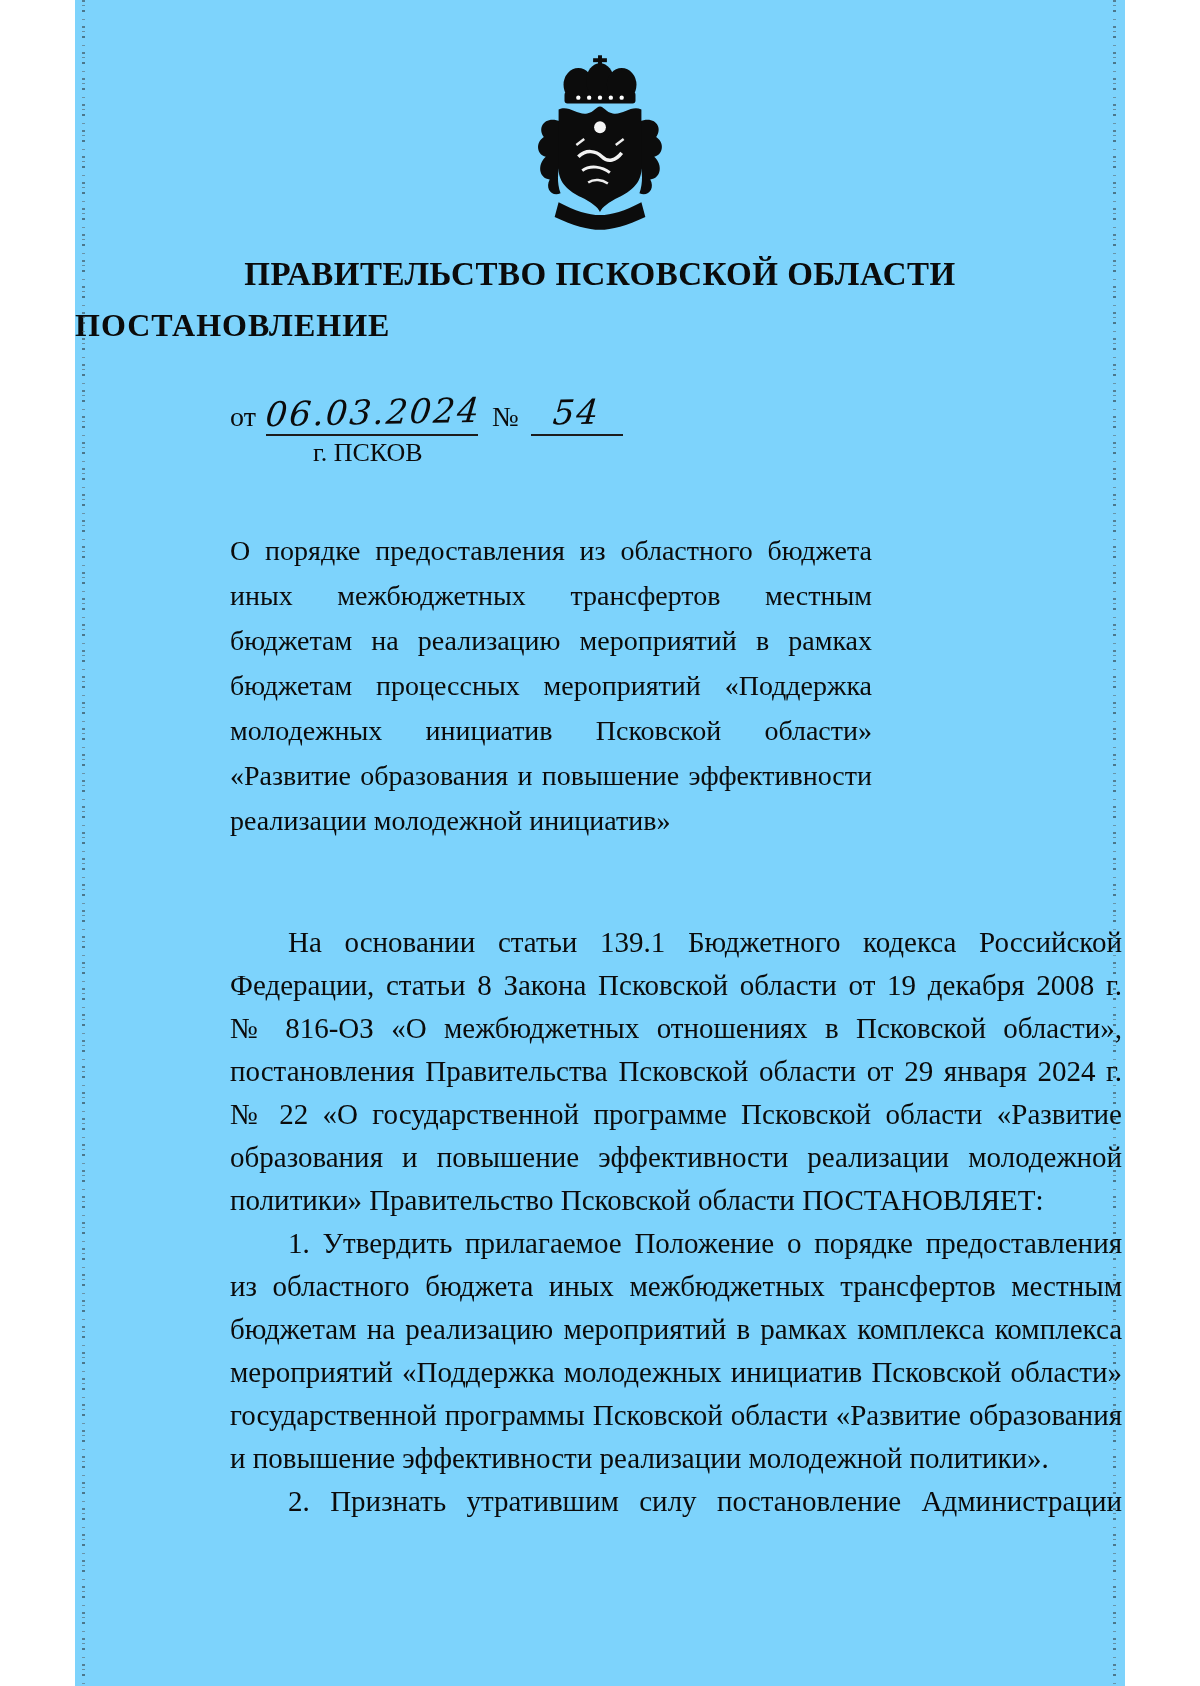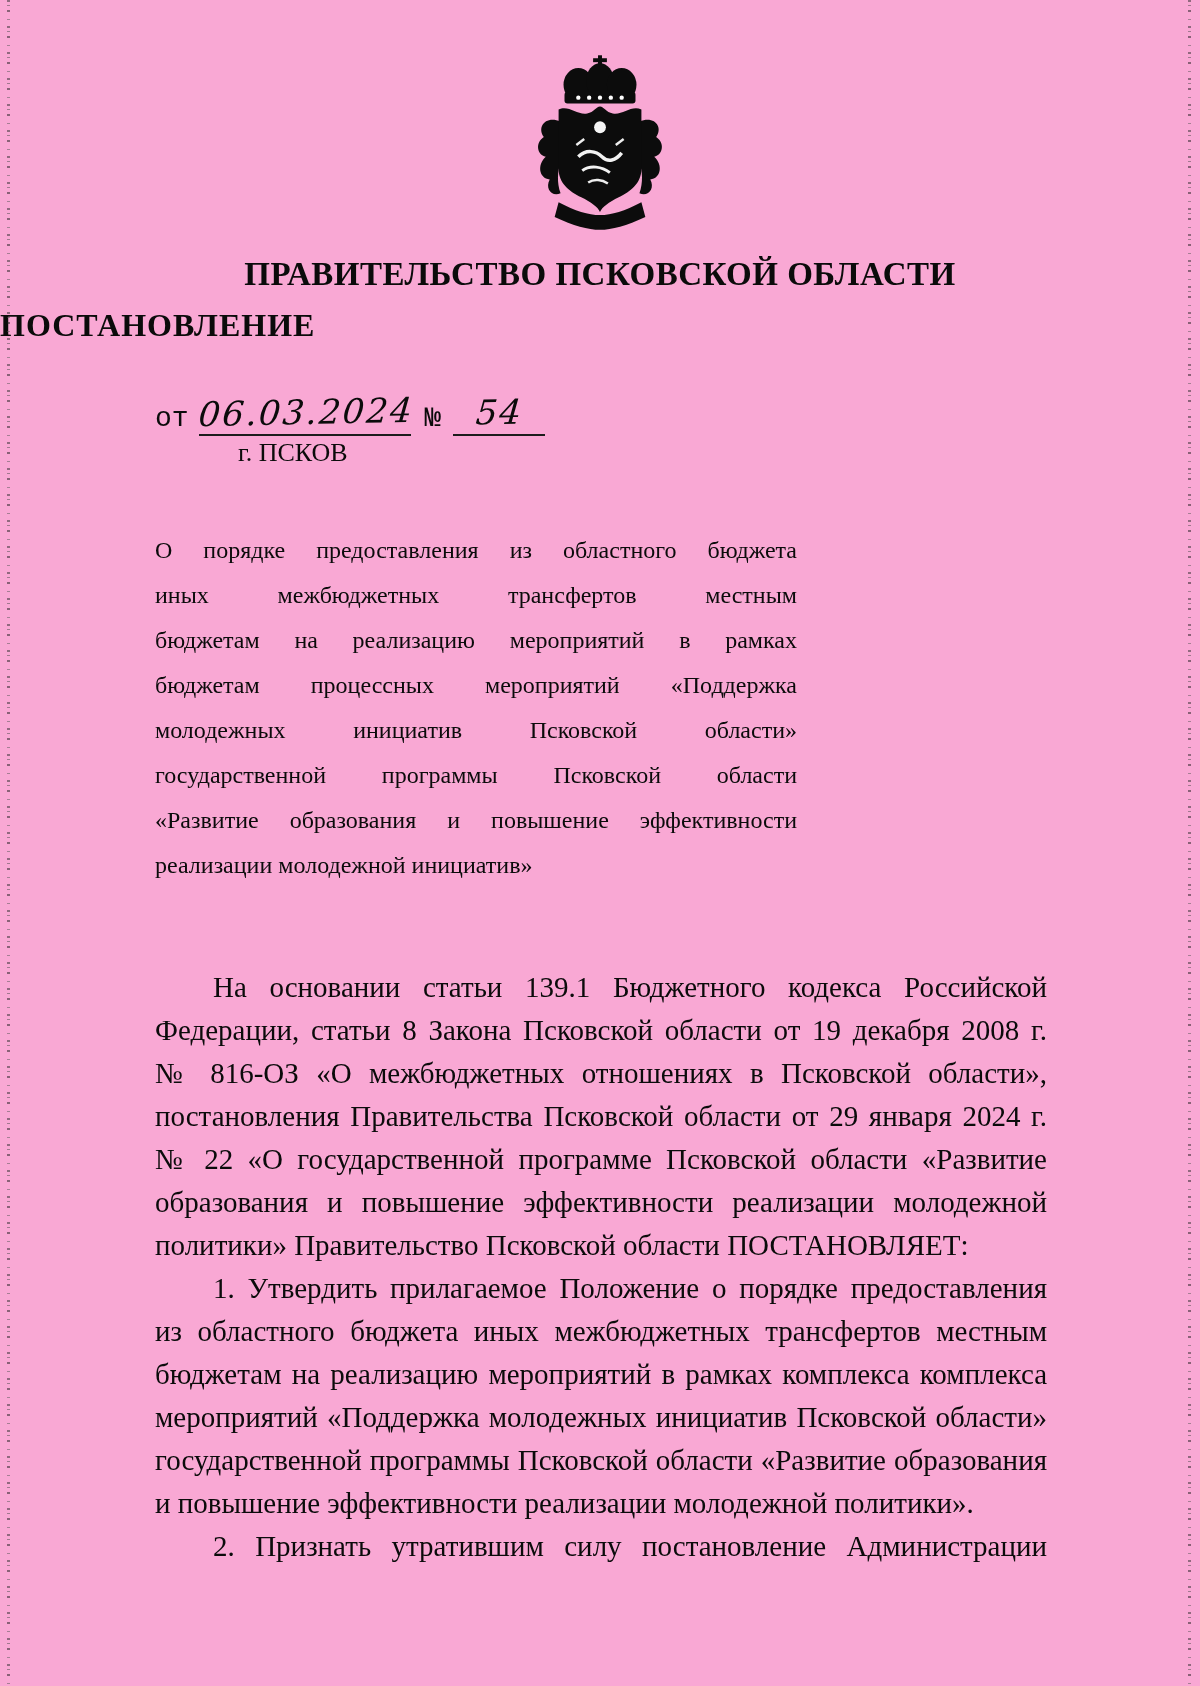--- a/index.html
+++ b/index.html
@@ -4,24 +4,24 @@
 <style>
   html,body{margin:0;padding:0;}
   body{
     background:#ffffff;
     font-family:"Liberation Serif","DejaVu Serif",serif;
     color:#0b0b0b;
     -webkit-font-smoothing:antialiased;
   }
   .page{
     position:relative;
-    width:1200px;
+    width:1050px;
     height:1686px;
     margin:0 auto;
-    background:#f9a8d4;
+    background:#7dd3fc;
     overflow:hidden;
   }
   
   .edge-noise{
     position:absolute;top:0;bottom:0;width:3px;opacity:.5;
     background:repeating-linear-gradient(
       to bottom,
       #2a2a2a 0 2px, transparent 2px 5px,
       #4a4a4a 5px 6px, transparent 6px 10px,
       #1a1a1a 10px 12px, transparent 12px 19px,
@@ -49,21 +49,21 @@
     font-weight:bold;
     font-size:32px;
     letter-spacing:1px;
     white-space:nowrap;
   }
   .dateline{
     margin:50px 0 0 155px;
     font-size:28px;
     white-space:nowrap;
   }
-  .dateline .lbl{display:inline-block;font-family:Liberation Mono, monospace;}
+  .dateline .lbl{display:inline-block;}
   .blank{
     display:inline-block;
     border-bottom:2px solid #1c1c1c;
     text-align:center;
     vertical-align:baseline;
   }
   .blank.date{width:212px;margin-left:10px;}
   .blank.num{width:92px;margin-left:12px;}
   .nosign{margin-left:14px;}
   .handwt{
@@ -78,21 +78,21 @@
   .city{
     margin-left:238px;
     width:215px;
     text-align:left;
     font-size:26px;
     margin-top:2px;
   }
   .title-block{
     margin:60px 0 0 155px;
     width:642px;
-    font-size:24px;
+    font-size:28px;
   }
   .title-block .line{line-height:45px;}
   .doc-body{
     margin:78px 0 4px 155px;
     width:892px;
     font-size:29px;
   }
   .doc-body .line{line-height:43px;}
   .line.j{text-align:justify;text-align-last:justify;}
   .line.l{text-align:left;text-align-last:left;}
@@ -145,21 +145,20 @@
     <span class="lbl">от</span><span class="blank date"><span class="handwt">06.03.2024</span></span><span class="lbl nosign">№</span><span class="blank num"><span class="handwt">54</span></span>
   </div>
   <div class="city">г. ПСКОВ</div>
 
   <div class="title-block">
     <div class="line j">О порядке предоставления из областного бюджета</div>
     <div class="line j">иных межбюджетных трансфертов местным</div>
     <div class="line j">бюджетам на реализацию мероприятий в рамках</div>
     <div class="line j">бюджетам процессных мероприятий «Поддержка</div>
     <div class="line j">молодежных инициатив Псковской области»</div>
-    <div class="line j">государственной программы Псковской области</div>
     <div class="line j">«Развитие образования и повышение эффективности</div>
     <div class="line l">реализации молодежной инициатив»</div>
   </div>
 
   <div class="doc-body">
     <div>
       <div class="line j ind">На основании статьи 139.1 Бюджетного кодекса Российской</div>
       <div class="line j">Федерации, статьи 8 Закона Псковской области от 19 декабря 2008 г.</div>
       <div class="line j">№ 816-ОЗ «О межбюджетных отношениях в Псковской области»,</div>
       <div class="line j">постановления Правительства Псковской области от 29 января 2024 г.</div>

